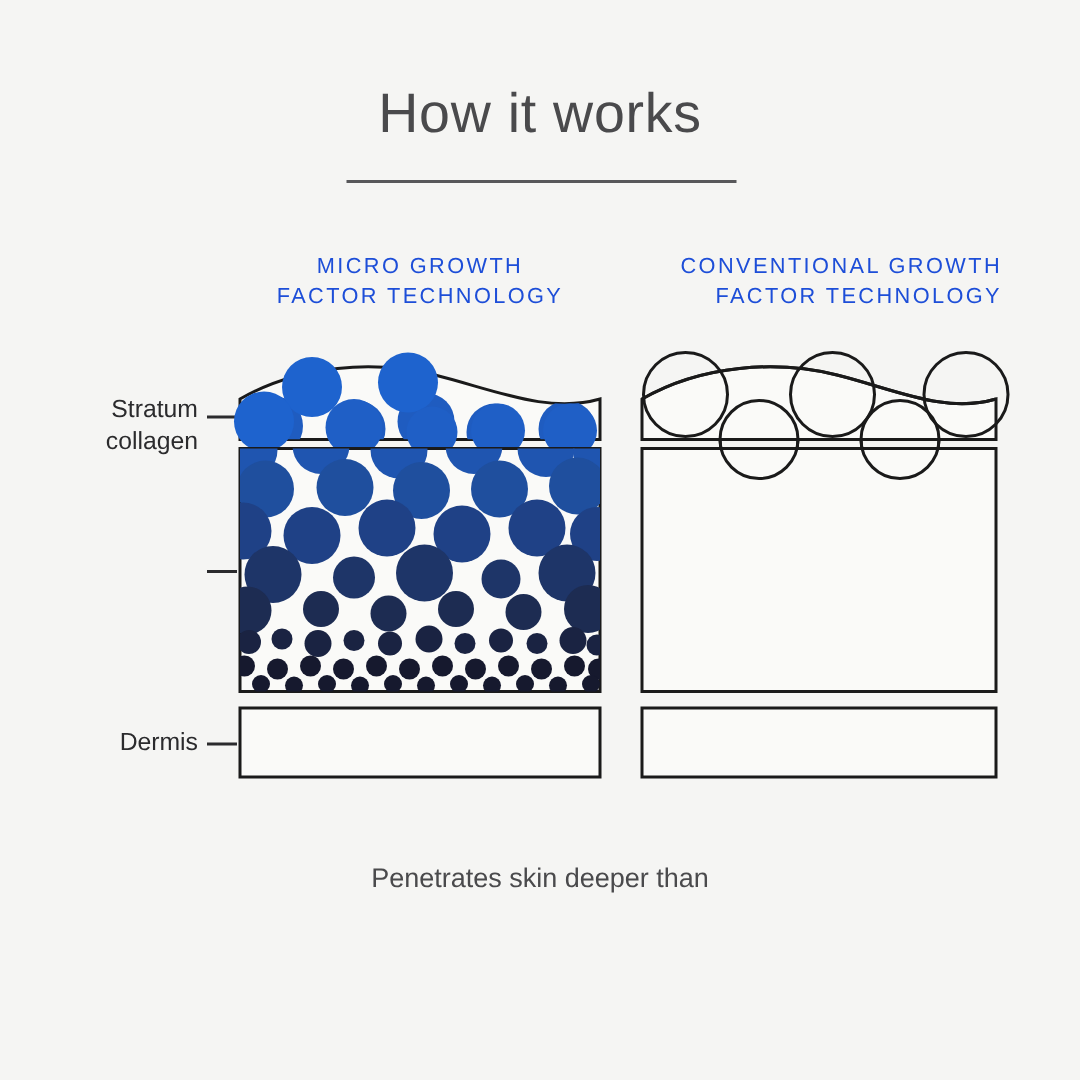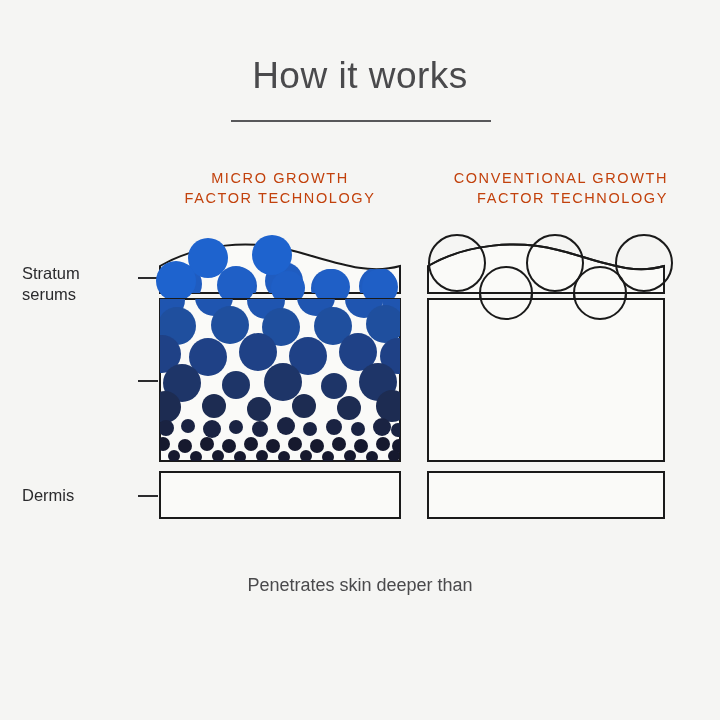--- a/index.html
+++ b/index.html
@@ -40,27 +40,28 @@
     background: #58585a;
   }
   .col-head {
     position: absolute;
     top: 168px;
     text-align: center;
     font-size: 14.5px;
     font-weight: 400;
     letter-spacing: 1.6px;
     line-height: 20px;
-    color: #c2410c;
+    color: #1d4ed8;
   }
   .col-head.left  { left: 155px; width: 250px; }
   .col-head.right { left: 418px; width: 250px; text-align: right; }
 
   .skin-label {
     position: absolute;
+    text-align: right;
     font-size: 16.5px;
     color: #2b2b2d;
     line-height: 21px;
     width: 110px;
     left: 22px;
   }
   .leader {
     position: absolute;
     height: 1.6px;
     background: #2b2b2d;
@@ -97,21 +98,21 @@
     <div>MICRO GROWTH</div>
     <div>FACTOR TECHNOLOGY</div>
   </div>
   <div class="col-head right">
     <div>CONVENTIONAL GROWTH</div>
     <div>FACTOR TECHNOLOGY</div>
   </div>
 
   <div class="skin-label" style="top:263px">
     <div>Stratum</div>
-    <div>serums</div>
+    <div>collagen</div>
   </div>
   <div class="leader" style="top:277px"></div>
 
   <div class="leader" style="top:380px"></div>
 
   <div class="skin-label" style="top:485px">
     <div>Dermis</div>
   </div>
   <div class="leader" style="top:495px"></div>
 

